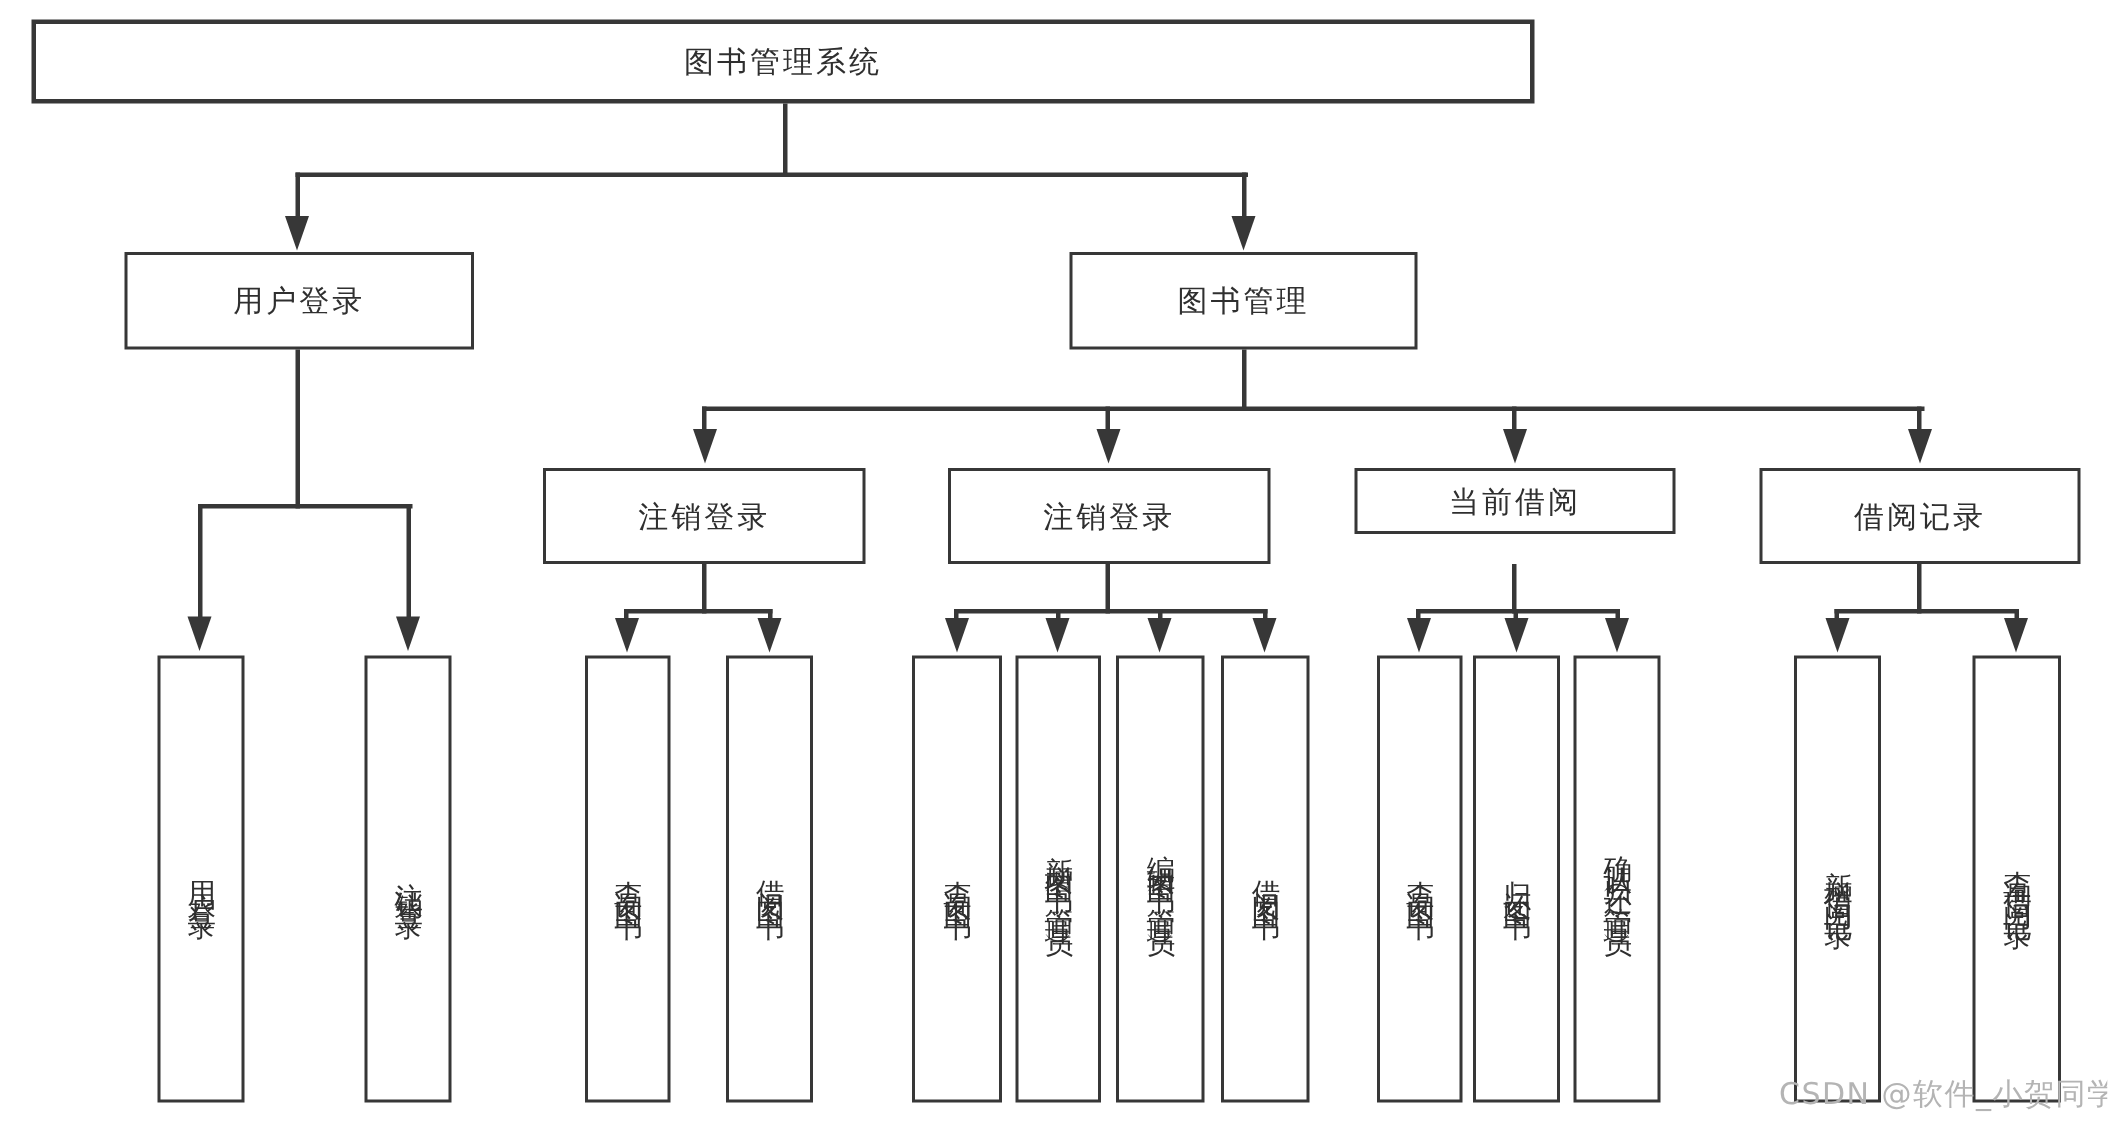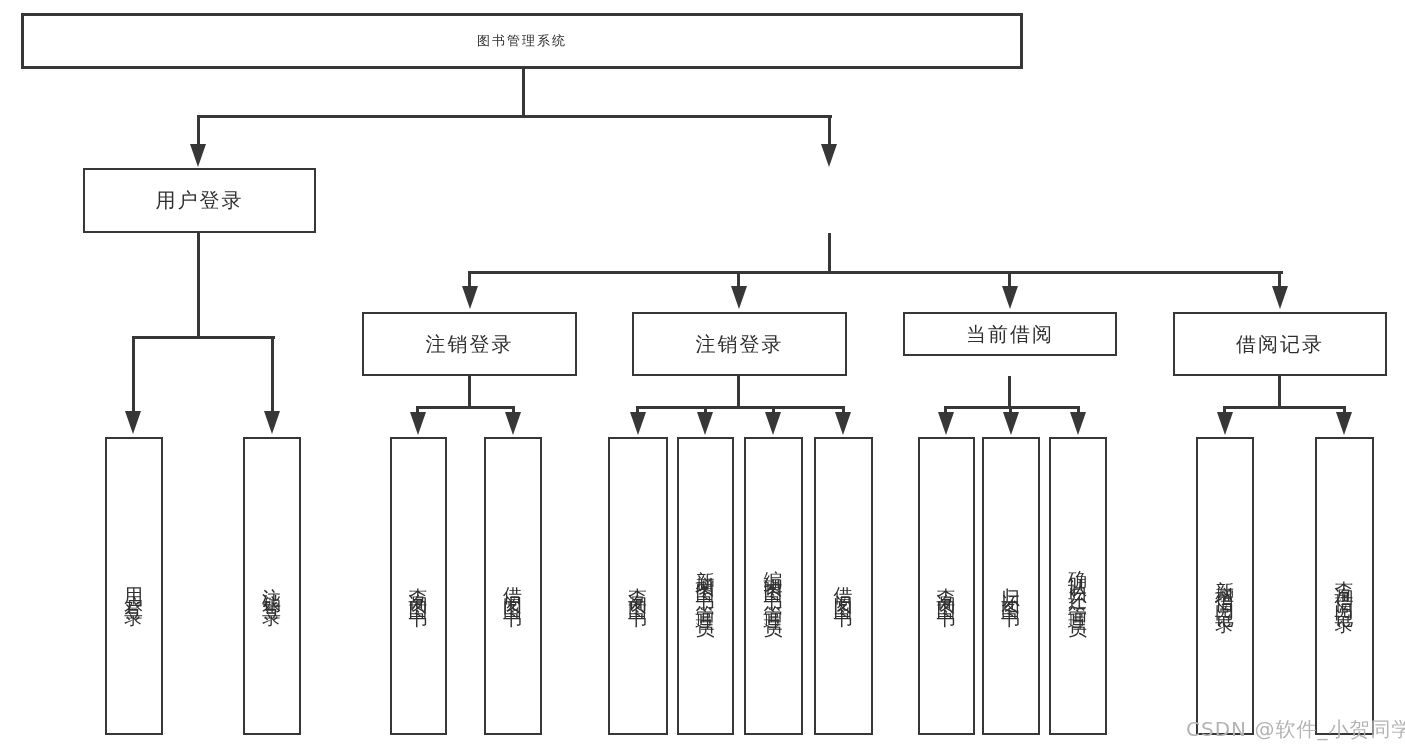--- a/index.html
+++ b/index.html
@@ -7,21 +7,21 @@
     position:relative;width:1405px;height:747px;background:#ffffff;
     font-family:"DejaVu Sans","Liberation Sans",sans-serif;
     color:#2f2f2f;overflow:hidden;
   }
   .box{
     position:absolute;background:#ffffff;border:2px solid #373737;
     display:flex;align-items:center;justify-content:center;
     box-sizing:border-box;color:#2f2f2f;
   }
   .hbox{font-size:20px;letter-spacing:2px;white-space:nowrap;}
-  .l1{border-width:3px;font-size:13px;}
+  .l1{border-width:3px;font-size:20px;}
   .vbox .vtext{
     writing-mode:vertical-rl;text-orientation:mixed;
     font-size:19px;letter-spacing:7px;line-height:1.1;
   }
   .vl{position:absolute;width:3px;background:#373737;}
   .hl{position:absolute;height:3px;background:#373737;}
   .ah{
     position:absolute;width:0;height:0;
     border-left:8px solid transparent;border-right:8px solid transparent;
     border-top:23px solid #373737;
@@ -42,20 +42,23 @@
 
   <div class="vl" style="left:522px;top:69px;height:49px;"></div>
   <div class="hl" style="left:197px;top:115px;width:635px;"></div>
   <div class="vl" style="left:197px;top:115px;height:31px;"></div>
   <div class="ah" style="left:190px;top:144px;"></div>
   <div class="vl" style="left:828px;top:115px;height:31px;"></div>
   <div class="ah" style="left:821px;top:144px;"></div>
 
   <div class="box hbox" style="left:83px;top:168px;width:233px;height:65px;">
     <span>用户登录</span>
+  </div>
+  <div class="box hbox" style="left:713px;top:168px;width:232px;height:65px;">
+    <span>图书管理</span>
   </div>
 
   <div class="vl" style="left:197px;top:233px;height:106px;"></div>
   <div class="hl" style="left:132px;top:336px;width:143px;"></div>
   <div class="vl" style="left:132px;top:336px;height:76px;"></div>
   <div class="ah" style="left:125px;top:411px;"></div>
   <div class="vl" style="left:271px;top:336px;height:76px;"></div>
   <div class="ah" style="left:264px;top:411px;"></div>
 
   <div class="vl" style="left:828px;top:233px;height:41px;"></div>

